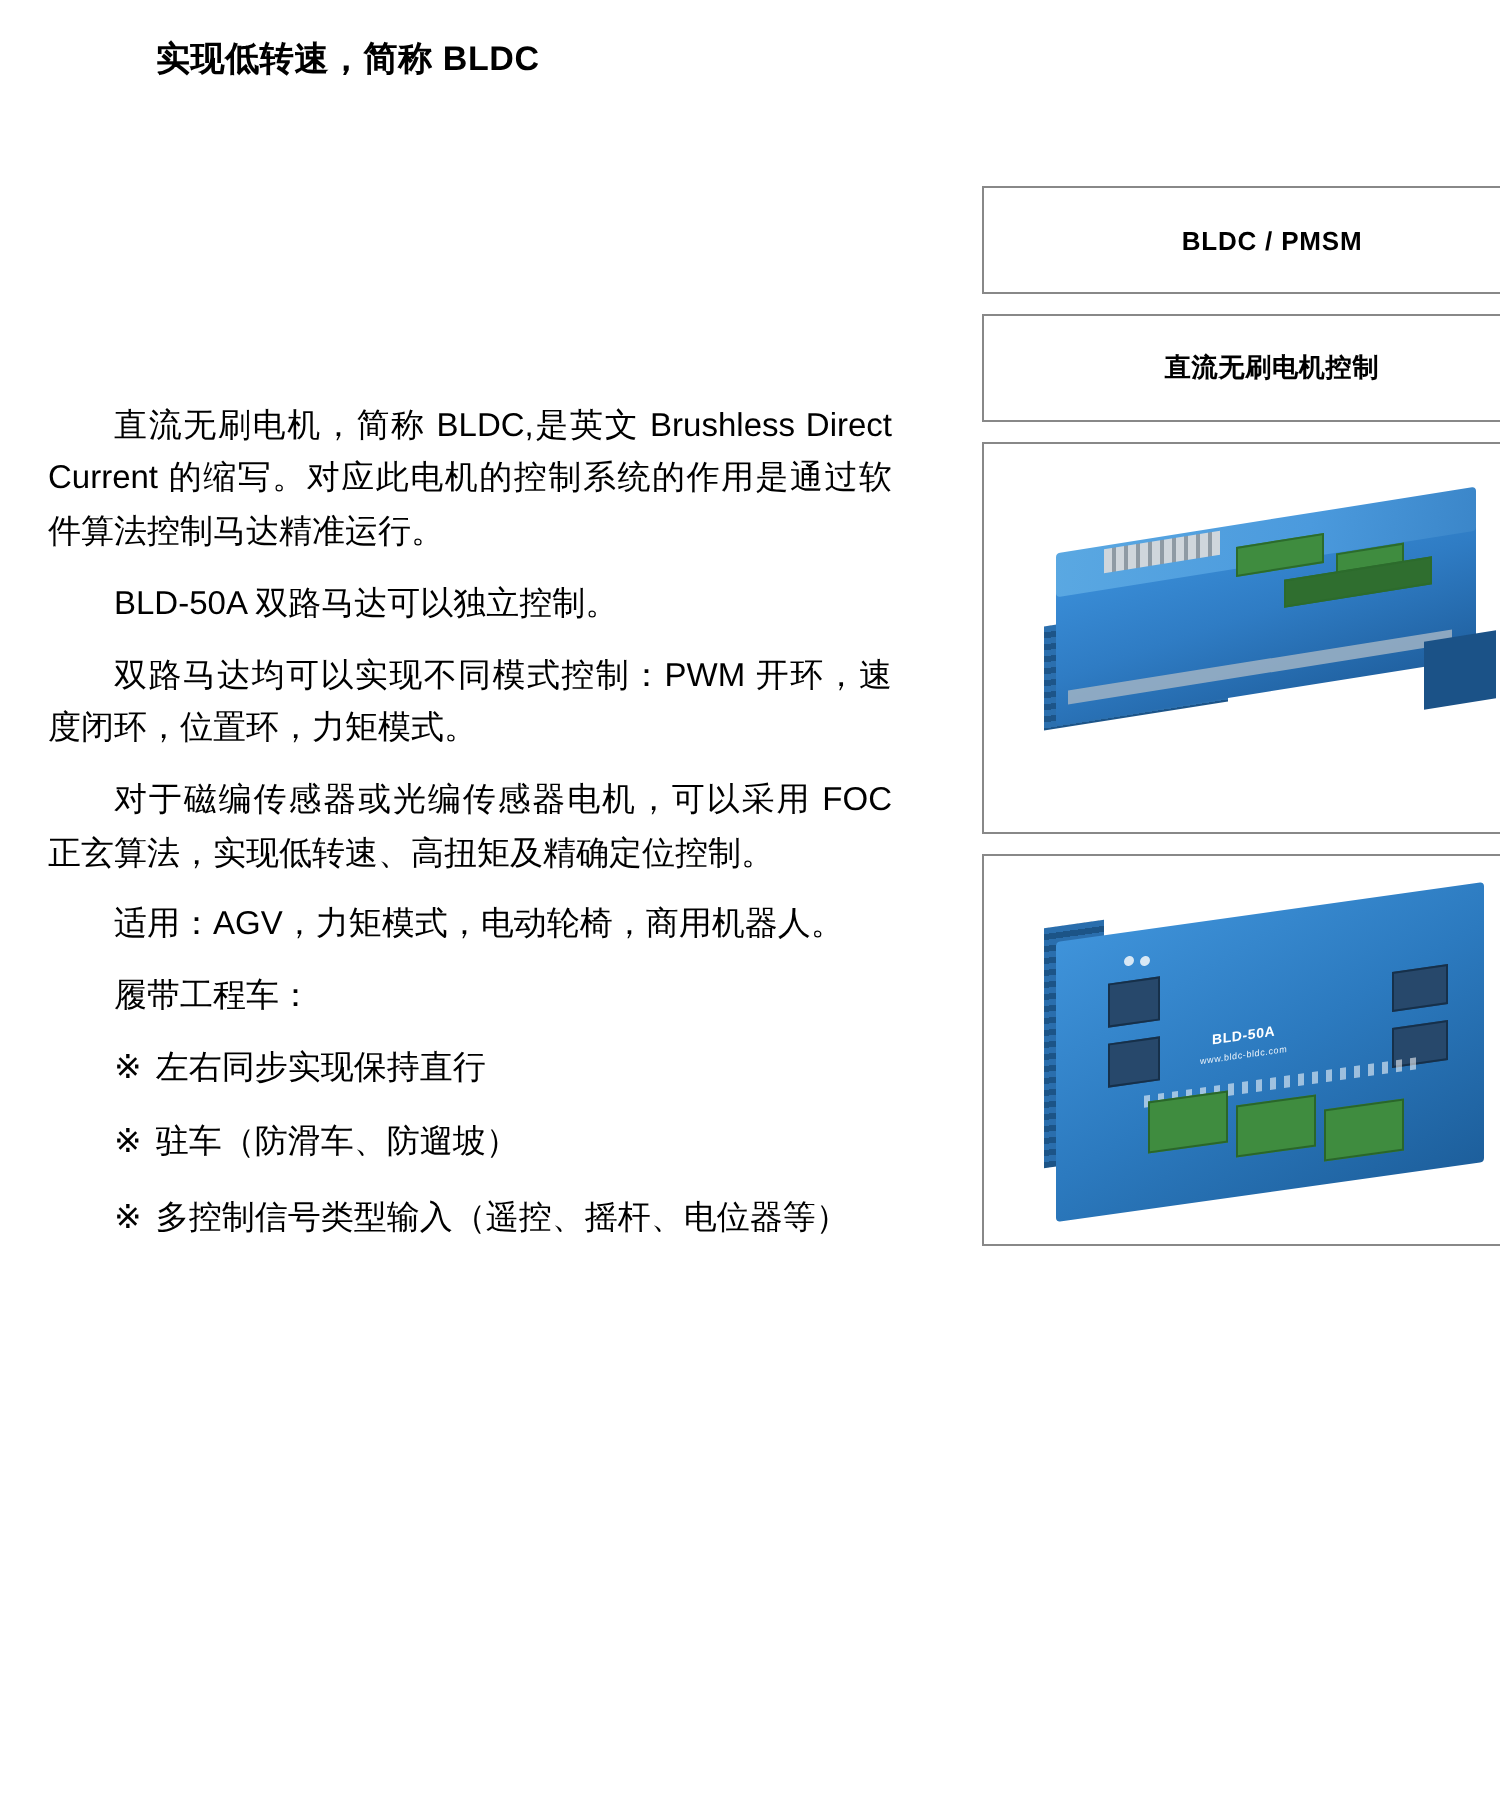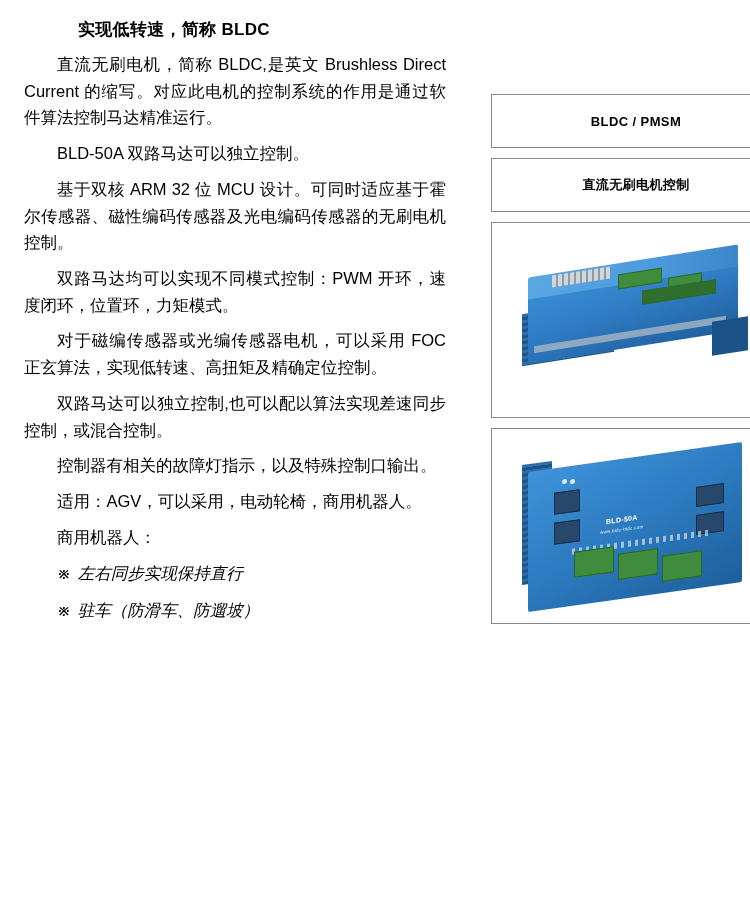--- a/index.html
+++ b/index.html
@@ -51,21 +51,20 @@
     margin: 0 0 9px 0;
     text-align: justify;
     text-justify: inter-ideograph;
     text-indent: 33px;
   }
   .bullet {
     font-size: 16.5px;
     line-height: 1.6;
     margin: 0 0 11px 0;
     text-indent: 33px;
-    font-style: italic;
   }
   .bullet .mark {
     margin-right: 7px;
   }
   .box {
     border: 1px solid #888888;
     box-sizing: border-box;
     width: 100%;
     display: flex;
     align-items: center;
@@ -240,33 +239,33 @@
 
 <div class="page">
 
   <div class="title">实现低转速，简称 BLDC</div>
 
   <div class="content">
 
     <div class="left-col">
       <p class="para">直流无刷电机，简称 BLDC,是英文 Brushless Direct Current 的缩写。对应此电机的控制系统的作用是通过软件算法控制马达精准运行。</p>
       <p class="para">BLD-50A 双路马达可以独立控制。</p>
-      <p class="para">基于双核 ARM 32 位 MCU 设计。可同时适应基于霍尔传感器、磁性编码传感器及光电编码传感器的无刷电机控制。</p>
       <p class="para">双路马达均可以实现不同模式控制：PWM 开环，速度闭环，位置环，力矩模式。</p>
       <p class="para">对于磁编传感器或光编传感器电机，可以采用 FOC 正玄算法，实现低转速、高扭矩及精确定位控制。</p>
-      <p class="para">双路马达可以独立控制,也可以配以算法实现差速同步控制，或混合控制。</p>
-      <p class="para">控制器有相关的故障灯指示，以及特殊控制口输出。</p>
-      <p class="para">适用：AGV，可以采用，电动轮椅，商用机器人。</p>
-      <p class="para">商用机器人：</p>
+      <p class="para">适用：AGV，力矩模式，电动轮椅，商用机器人。</p>
+      <p class="para">履带工程车：</p>
 
       <div class="bullet">
         <span class="mark">※</span><span>左右同步实现保持直行</span>
       </div>
       <div class="bullet">
         <span class="mark">※</span><span>驻车（防滑车、防遛坡）</span>
+      </div>
+      <div class="bullet">
+        <span class="mark">※</span><span>多控制信号类型输入（遥控、摇杆、电位器等）</span>
       </div>
     </div>
 
     <div class="right-col">
 
       <div class="box b1">
         <span class="box-label">BLDC / PMSM</span>
       </div>
 
       <div class="box b2">

